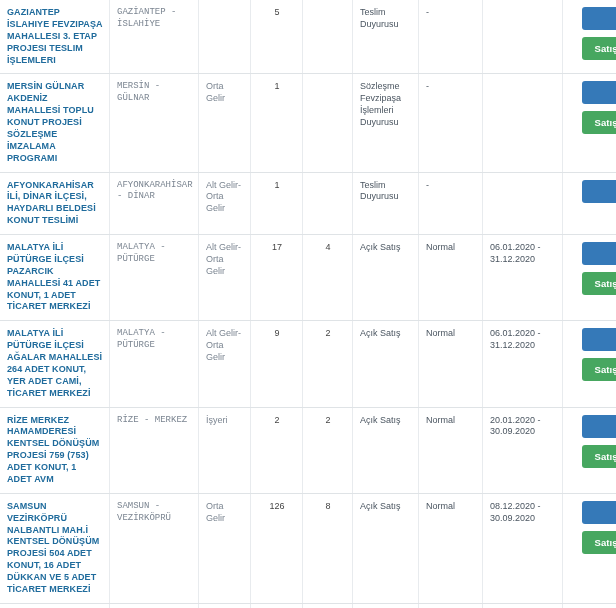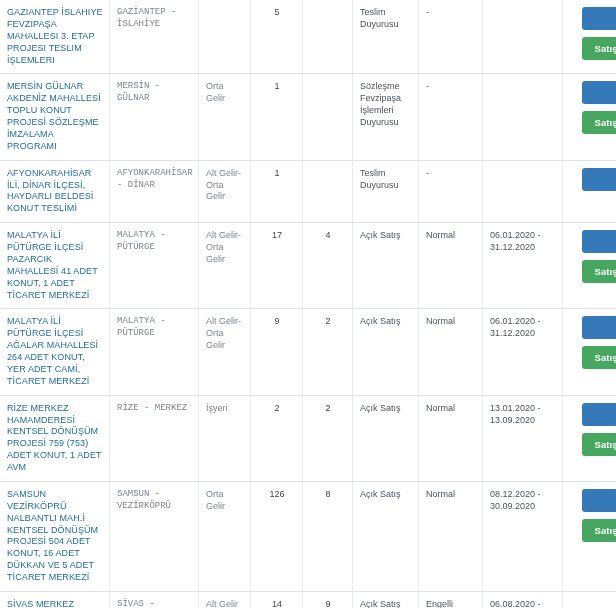--- a/index.html
+++ b/index.html
@@ -23,21 +23,21 @@
     border-bottom: 1px solid #dfe3e6;
     border-right: 1px solid #e8ebee;
     vertical-align: top;
     padding: 7px 6px 7px 7px;
     font-size: 9px;
     line-height: 1.32;
   }
   td.c-name {
     width: 96px;
     color: #1f6b9c;
-    font-weight: normal;
+    font-weight: bold;
     text-transform: uppercase;
     letter-spacing: 0.1px;
   }
   td.c-loc {
     width: 75px;
     color: #7b8591;
     font-family: Liberation Mono, monospace;
   }
   td.c-income {
     width: 38px;
@@ -177,21 +177,21 @@
     </tr>
 
     <tr>
       <td class="c-name">RİZE MERKEZ HAMAMDERESİ KENTSEL DÖNÜŞÜM PROJESİ 759 (753) ADET KONUT, 1 ADET AVM</td>
       <td class="c-loc">RİZE - MERKEZ</td>
       <td class="c-income">İşyeri</td>
       <td class="c-count">2</td>
       <td class="c-count2">2</td>
       <td class="c-status">Açık Satış</td>
       <td class="c-type">Normal</td>
-      <td class="c-dates">13.01.2020 - 13.09.2020</td>
+      <td class="c-dates">20.01.2020 - 30.09.2020</td>
       <td class="c-actions">
         <button class="btn btn-detail">Detay</button>
         <button class="btn btn-announce">Satış Duyurusu</button>
       </td>
     </tr>
 
     <tr>
       <td class="c-name">SAMSUN VEZİRKÖPRÜ NALBANTLI MAH.İ KENTSEL DÖNÜŞÜM PROJESİ 504 ADET KONUT, 16 ADET DÜKKAN VE 5 ADET TİCARET MERKEZİ</td>
       <td class="c-loc">SAMSUN - VEZİRKÖPRÜ</td>
       <td class="c-income">Orta Gelir</td>

